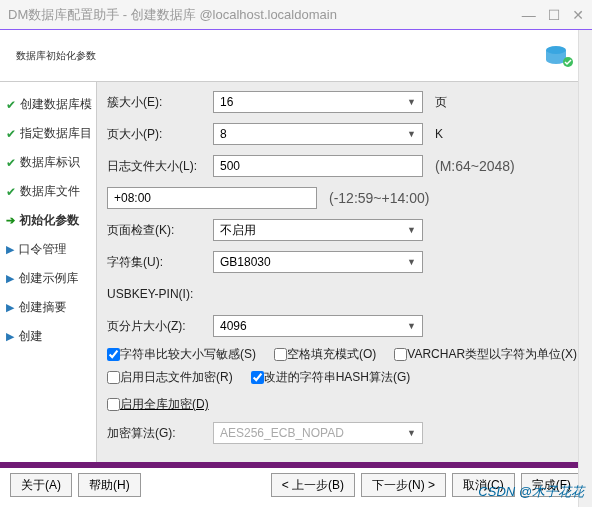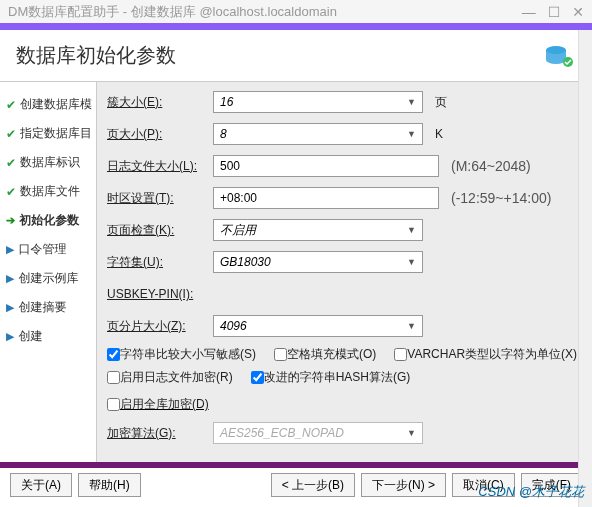--- a/index.html
+++ b/index.html
@@ -1,37 +1,37 @@
 <!DOCTYPE html>
 <html><head>
 <meta charset="utf-8">
 <style>
 * { box-sizing: border-box; margin: 0; padding: 0; }
 body { font-family: "Microsoft YaHei", Arial, sans-serif; font-size: 12px; background: #fff; width: 592px; height: 507px; overflow: hidden; position: relative; }
-.titlebar { height: 30px; background: #f5f5f5; display: flex; align-items: center; padding: 0 8px; color: #999; font-size: 13px; border-bottom: 7px solid #8b5cf6; }
+.titlebar { height: 30px; background: #f5f5f5; display: flex; align-items: center; padding: 0 8px; color: #999; font-size: 13px; border-bottom: 1px solid #8b5cf6; }
 .titlebar-title { flex: 1; }
 .titlebar-btns { display: flex; gap: 12px; color: #999; }
 .titlebar-btns span { cursor: pointer; font-size: 14px; }
 .header { height: 52px; display: flex; align-items: center; padding: 0 16px; border-bottom: 1px solid #ccc; }
-.header-title { font-size: 20px; color: #333; flex: 1; }
+.header-title { font-size: 10px; color: #333; flex: 1; }
 .header-icon { width: 36px; height: 28px; }
 .body { display: flex; height: 380px; }
 .sidebar { width: 96px; padding: 8px 0 8px 6px; overflow: hidden; }
 .sidebar-item { display: flex; align-items: center; gap: 4px; padding: 6px 0; font-size: 12px; color: #333; white-space: nowrap; }
 .sidebar-item.active { font-weight: bold; }
 .check { color: #2b9e3f; font-size: 12px; }
 .arrow { color: #2a7ab8; font-size: 11px; }
 .arrow.active { color: #1a8f1a; }
 .content { flex: 1; background: #ececec; border-left: 1px solid #ccc; padding: 8px 10px; overflow: hidden; }
 .row { display: flex; align-items: center; margin-bottom: 8px; min-height: 24px; }
-.lbl { width: 106px; color: #222; font-size: 12px; text-decoration: underline; }
+.lbl { width: 106px; color: #222; font-size: 12px; }
 .field { flex: 1; display: flex; align-items: center; gap: 6px; }
 .select, .input { height: 22px; border: 1px solid #999; background: #fff; padding: 0 6px; font-size: 12px; }
-.select { width: 210px; display: flex; align-items: center; justify-content: space-between; font-style: italic; }
-.input { width: 226px; }
+.select { width: 210px; display: flex; align-items: center; justify-content: space-between; }
+.input { width: 210px; }
 .caret { font-size: 9px; color: #555; }
 .unit { color: #222; font-size: 12px; margin-left: 6px; }
 .hint { color: #555; font-size: 14px; margin-left: 6px; }
 .checks { display: flex; flex-wrap: wrap; gap: 6px 18px; margin-top: 4px; }
 .chk { display: flex; align-items: center; gap: 0; font-size: 12px; color: #222; }
 .chk input { width: 13px; height: 13px; }
 .footer { height: 40px; border-top: 6px solid #701a75; display: flex; align-items: center; padding: 0 10px; gap: 6px; background: #fff; }
 .footer .spacer { flex: 1; }
 .btn { height: 24px; padding: 0 10px; border: 1px solid #999; background: #f5f5f5; font-size: 12px; cursor: pointer; display: flex; align-items: center; }
 .watermark { position: absolute; right: 8px; bottom: 6px; color: #0369a1; font-size: 13px; font-style: italic; pointer-events: none; }
@@ -122,21 +122,20 @@
       </div>
     </div>
     <div class="row">
       <div class="lbl">日志文件大小(L):</div>
       <div class="field">
         <input class="input" value="500" style="">
         <span class="hint">(M:64~2048)</span>
       </div>
     </div>
     <div class="row">
-      <div class="lbl">时区设置(T):</div>
       <div class="field">
         <input class="input" value="+08:00" style="">
         <span class="hint">(-12:59~+14:00)</span>
       </div>
     </div>
     <div class="row">
       <div class="lbl">页面检查(K):</div>
       <div class="field">
         <div class="select">
             <span>不启用</span>

